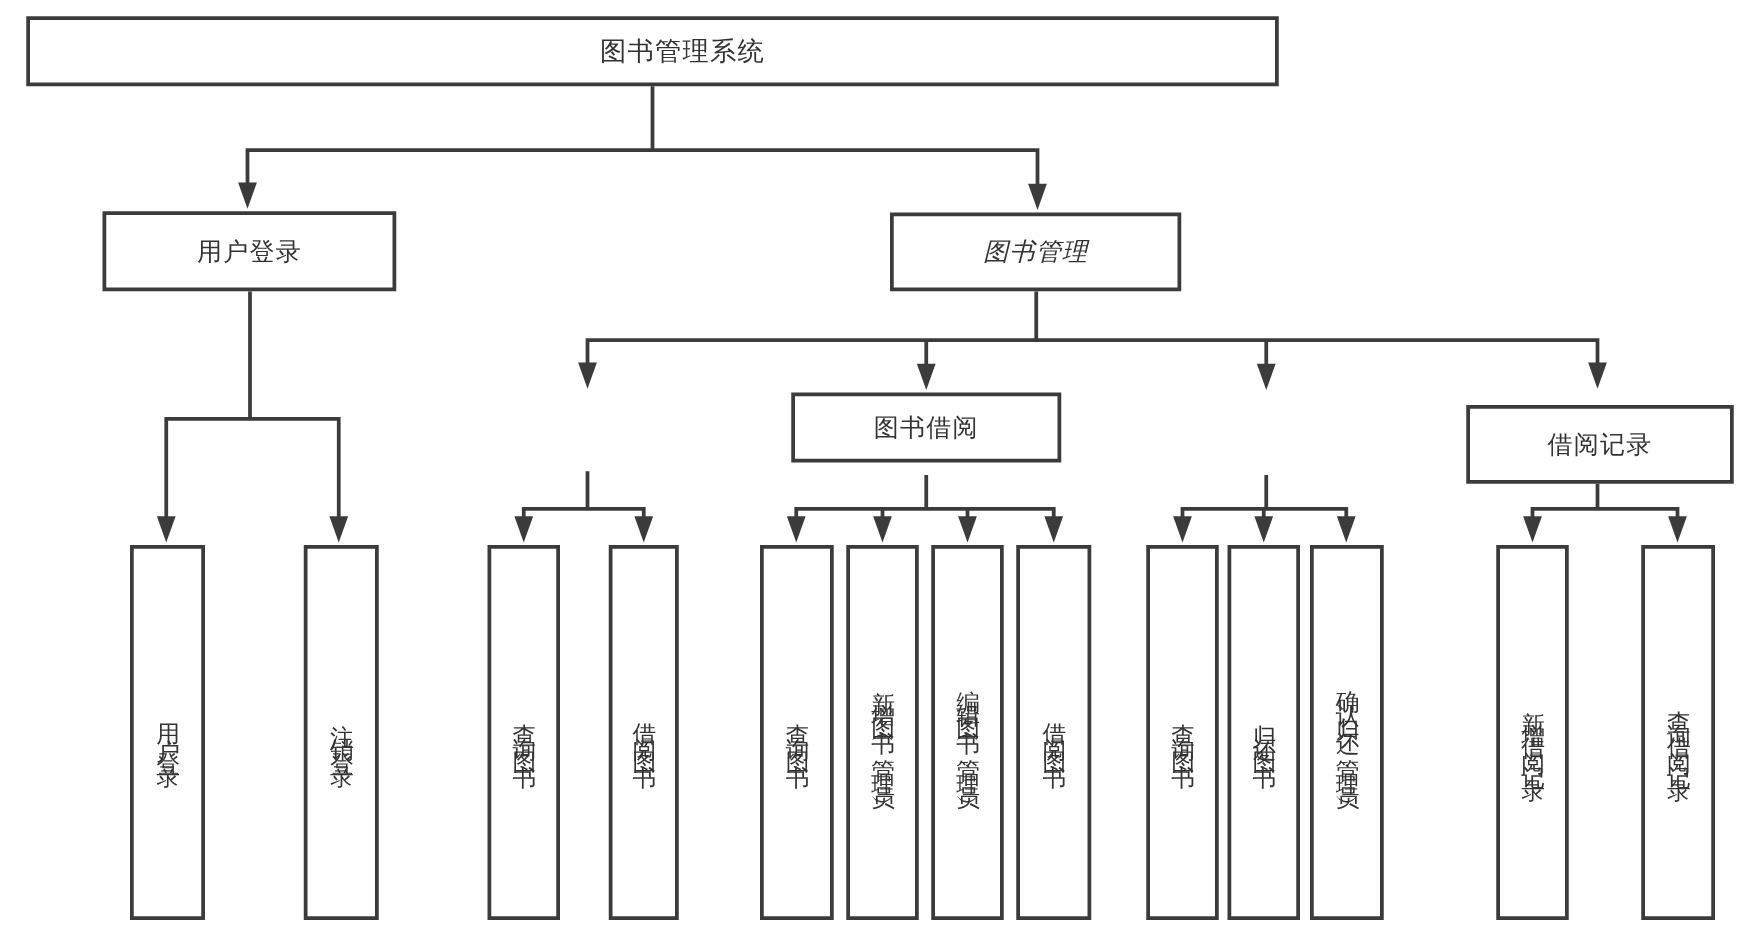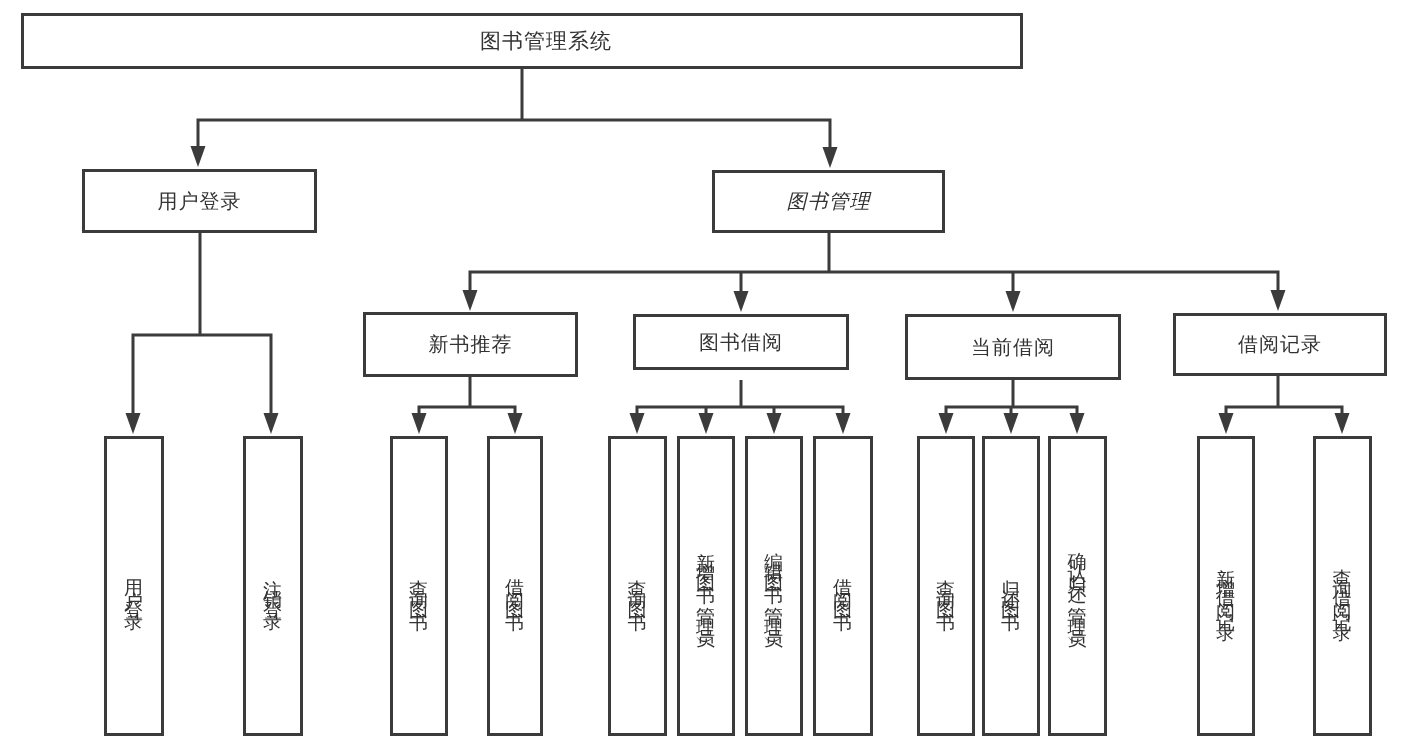--- a/index.html
+++ b/index.html
@@ -90,24 +90,22 @@
     <path d="M1278,376 V408.5 M1224.5,407 H1343.5 M1226,407 V417 M1342,407 V417"></path>
     <polygon points="1226,434 1218.5,413 1233.5,413"></polygon>
     <polygon points="1342,434 1334.5,413 1349.5,413"></polygon>
   </svg>
 
   <div class="node hbox rootbox" style="left:21px;top:13px;width:1002px;height:56px;">图书管理系统</div>
 
   <div class="node hbox" style="left:82px;top:169px;width:235px;height:64px;">用户登录</div>
   <div class="node hbox" style="left:712px;top:170px;width:233px;height:63px;font-style:italic;">图书管理</div>
 
-  <div class="node hbox" style="left:363px;top:312px;width:215px;height:65px;">新书推荐</div>
   <div class="node hbox" style="left:633px;top:314px;width:216px;height:56px;">图书借阅</div>
-  <div class="node hbox" style="left:905px;top:314px;width:216px;height:66px;">当前借阅</div>
-  <div class="node hbox" style="left:1173px;top:313px;width:214px;height:63px;">借阅记录</div>
+  <div class="node hbox" style="left:1173px;top:324px;width:214px;height:63px;">借阅记录</div>
 
   <div class="node vbox" style="left:104px;top:436px;width:60px;height:300px;">用户登录</div>
   <div class="node vbox" style="left:243px;top:436px;width:60px;height:300px;">注销登录</div>
 
   <div class="node vbox" style="left:390px;top:436px;width:58px;height:300px;">查询图书</div>
   <div class="node vbox" style="left:487px;top:436px;width:56px;height:300px;">借阅图书</div>
 
   <div class="node vbox" style="left:608px;top:436px;width:59px;height:300px;">查询图书</div>
   <div class="node vbox" style="left:677px;top:436px;width:58px;height:300px;">新增图书（管理员）</div>
   <div class="node vbox" style="left:745px;top:436px;width:58px;height:300px;">编辑图书（管理员）</div>

